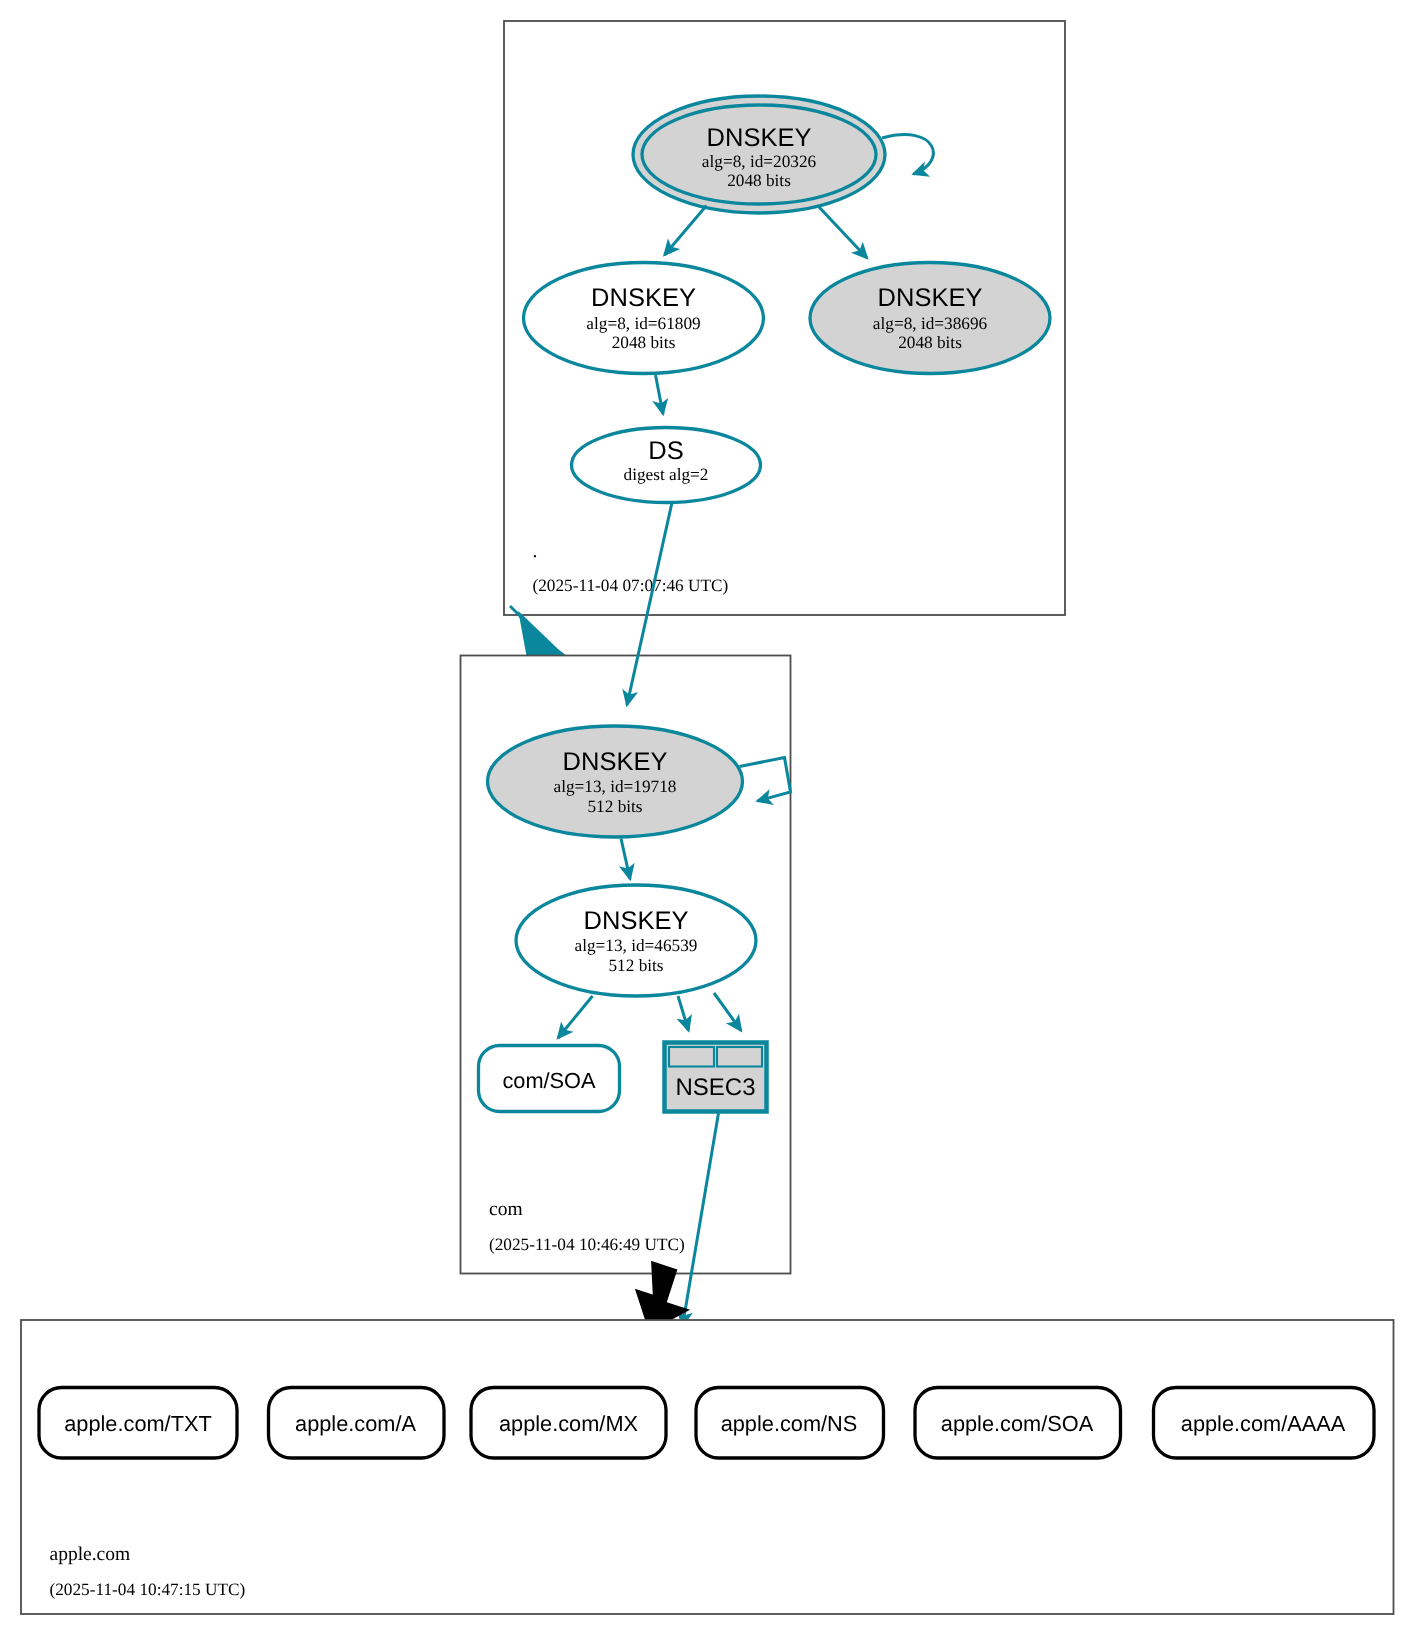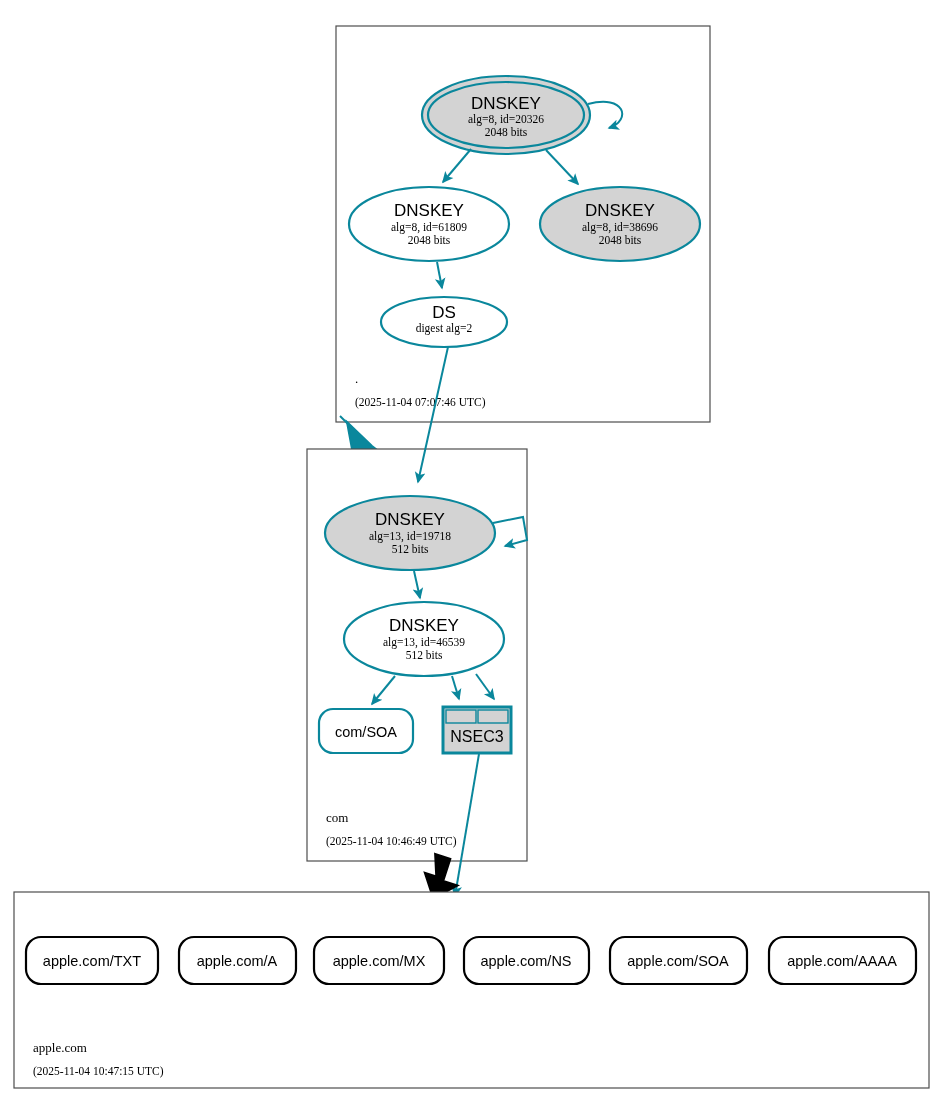--- a/index.html
+++ b/index.html
@@ -1,18 +1,18 @@
 <!DOCTYPE html>
 <html><head>
 <meta charset="utf-8">
 <style>
   html,body{margin:0;padding:0;background:#ffffff;}
   body{width:943px;height:1094px;position:relative;overflow:hidden;
        font-family:"Liberation Sans",sans-serif;}
-  #stage{position:absolute;left:0;top:12px;width:943px;height:1016px;text-decoration:underline;}
+  #stage{position:absolute;left:0;top:0;width:943px;height:1016px;text-decoration:underline;}
   svg#graph{position:absolute;left:0;top:0;width:943px;height:1094px;}
   .zone-box{fill:#ffffff;stroke:#4d4d4d;stroke-width:1.2;}
   .node-ell{stroke:#0a879c;stroke-width:2.2;}
   .node-ell.secure{fill:#d3d3d3;}
   .node-ell.plain{fill:#ffffff;}
   .node-rrect-teal{fill:#ffffff;stroke:#0a879c;stroke-width:2.2;}
   .node-rrect-black{fill:#ffffff;stroke:#000000;stroke-width:2.2;}
   .nsec-box{fill:#d3d3d3;stroke:#0a879c;stroke-width:3;}
   .nsec-cell{fill:#d3d3d3;stroke:#0a879c;stroke-width:1.4;}
   .edge{fill:none;stroke:#0a879c;stroke-width:2;}

